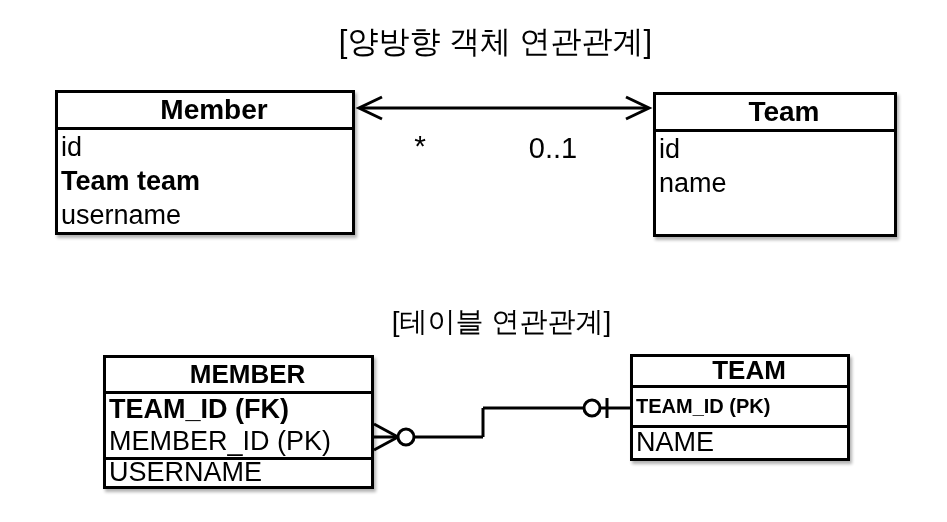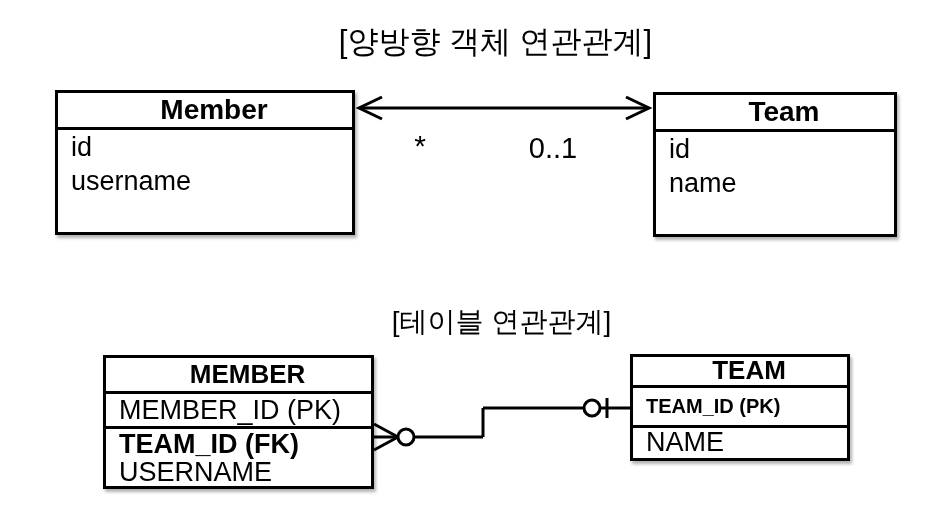--- a/index.html
+++ b/index.html
@@ -15,21 +15,21 @@
   .diagram-title { position:absolute; left:0; width:947px; text-align:center; white-space:nowrap; }
   #title-object { top:21px; font-size:31px; transform:translateX(22px); }
   #title-table  { top:303px; font-size:28px; transform:translateX(28px); }
 
   .box {
     position:absolute; background:#ffffff; border:3px solid #000;
     box-sizing:border-box; overflow:hidden;
     box-shadow:2px 3px 3px rgba(0,0,0,0.30);
   }
   .box-header { font-weight:bold; text-align:center; border-bottom:3px solid #000; white-space:nowrap;padding-left:18px; }
-  .row { padding-left:13px; white-space:nowrap; }
+  .row { padding-left:3px; white-space:nowrap; }
   .bold { font-weight:bold; }
   .divider { border-bottom:3px solid #000; }
 
   
   #member-class { left:55px;  top:90px; width:300px; height:145px; }
   #team-class   { left:653px; top:92px; width:244px; height:145px; }
   #member-class .box-header, #team-class .box-header { height:34px; line-height:33px; font-size:28px; }
   #member-class .row, #team-class .row { height:34px; line-height:34px; font-size:27px; }
 
   
@@ -72,38 +72,39 @@
       <line x1="600" y1="408" x2="630" y2="408"></line>
       <line x1="607" y1="398" x2="607" y2="418"></line>
     </g>
   </svg>
 
   <div class="diagram-title" id="title-object">[양방향 객체 연관관계]</div>
 
   <div class="box" id="member-class">
     <div class="box-header">Member</div>
     <div class="row">id</div>
+    <div class="row bold">Team team</div>
     <div class="row">username</div>
   </div>
 
   <div class="box" id="team-class">
     <div class="box-header">Team</div>
     <div class="row">id</div>
     <div class="row">name</div>
   </div>
 
   <div class="mult" id="mult-member">*</div>
   <div class="mult" id="mult-team">0..1</div>
 
   <div class="diagram-title" id="title-table">[테이블 연관관계]</div>
 
   <div class="box" id="member-table">
     <div class="box-header">MEMBER</div>
+    <div class="row r2 bold">TEAM_ID (FK)</div>
     <div class="row r1 divider">MEMBER_ID (PK)</div>
-    <div class="row r2 bold">TEAM_ID (FK)</div>
     <div class="row r3">USERNAME</div>
   </div>
 
   <div class="box" id="team-table">
     <div class="box-header">TEAM</div>
     <div class="row r1 bold divider">TEAM_ID (PK)</div>
     <div class="row r2">NAME</div>
   </div>
 
 </div>

